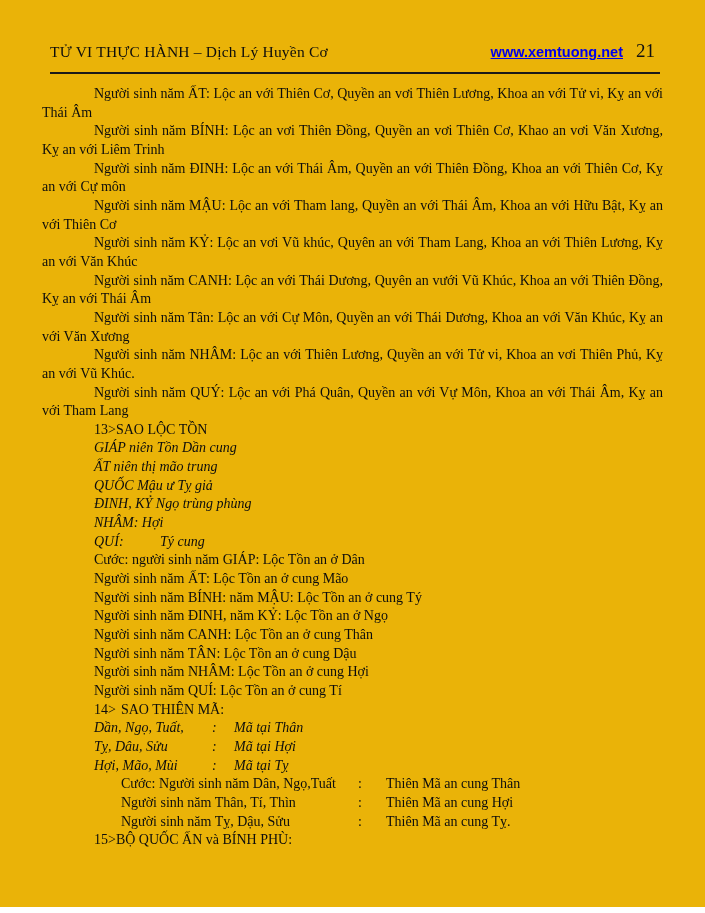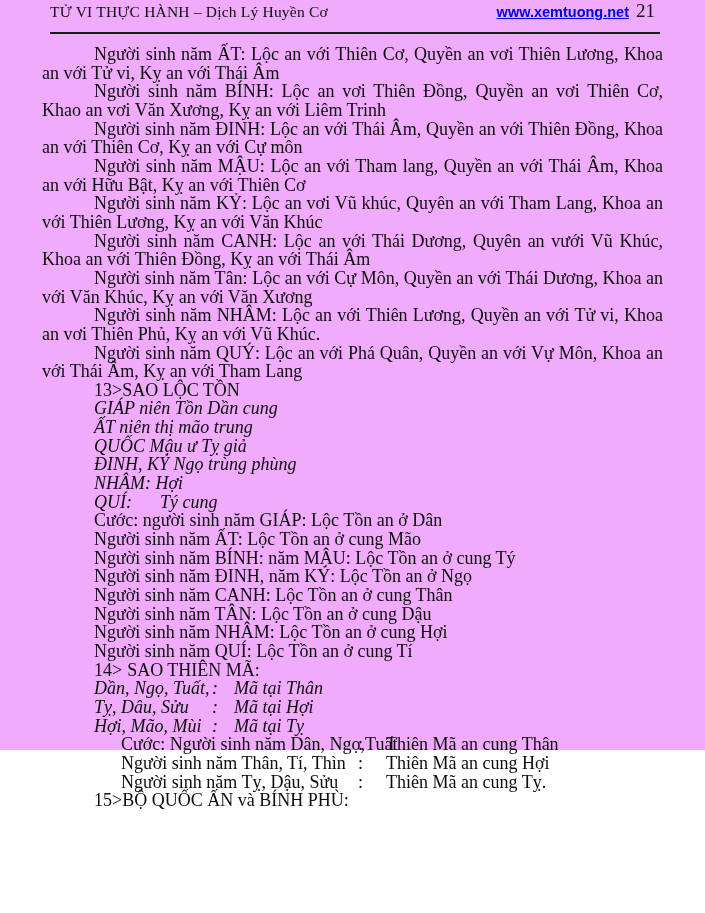--- a/index.html
+++ b/index.html
@@ -9,59 +9,60 @@
   }
   body {
     width: 705px;
     height: 913px;
     overflow: hidden;
     font-family: "Liberation Serif", "DejaVu Serif", serif;
     color: #0d0d0d;
   }
   .page {
     width: 705px;
-    height: 750px;
+    height: 907px;
     box-sizing: border-box;
-    background: #f0abfc;
+    padding-top: 40px;
+    background: #eab308;
   }
   .header {
     margin: 0 45px 0 50px;
     padding: 0 5px 9px 0;
     border-bottom: 2px solid #1a1a1a;
     display: flex;
     justify-content: space-between;
     align-items: baseline;
     font-size: 15.5px;
     line-height: 21px;
   }
   .h-title {
     letter-spacing: 0.2px;
     white-space: nowrap;
   }
   .h-right {
     display: flex;
     align-items: baseline;
-    gap: 7px;
+    gap: 13px;
     white-space: nowrap;
   }
   .h-link {
     font-family: "Liberation Sans", "DejaVu Sans", sans-serif;
     font-weight: bold;
     font-size: 14.5px;
     color: #0000ee;
     text-decoration: underline;
     cursor: pointer;
   }
   .h-page {
     font-size: 19px;
     color: #111;
   }
   .doc-body {
     margin: 11px 42px 0 42px;
-    font-size: 18px;
+    font-size: 14px;
     line-height: 18.65px;
   }
   .para {
     margin: 0;
     text-align: justify;
     text-indent: 52px;
   }
   .heading {
     margin: 0 0 0 52px;
     white-space: nowrap;

